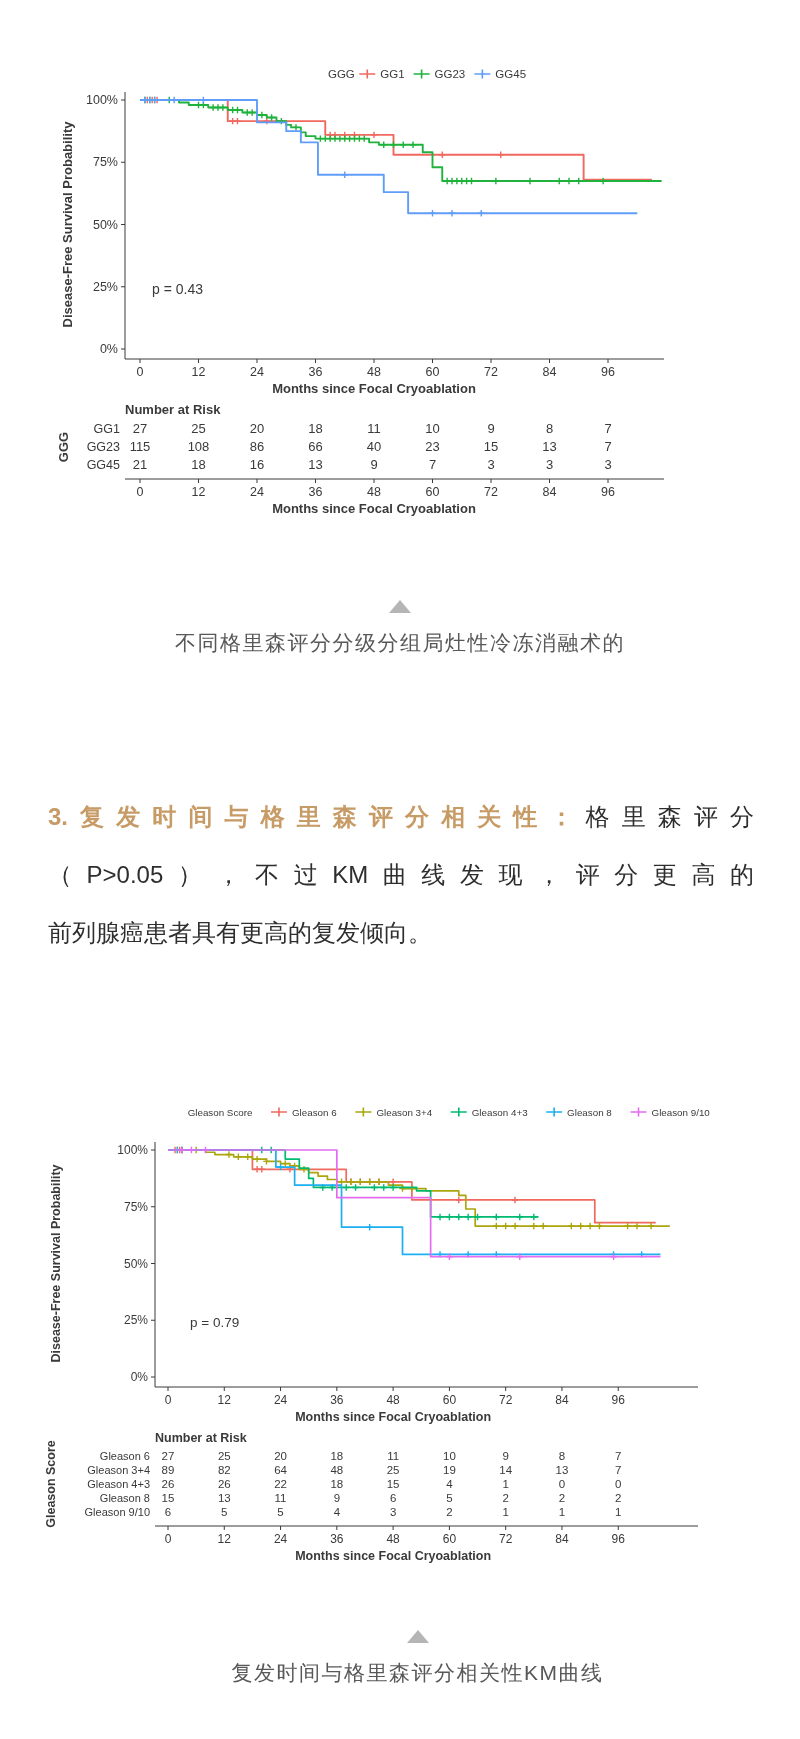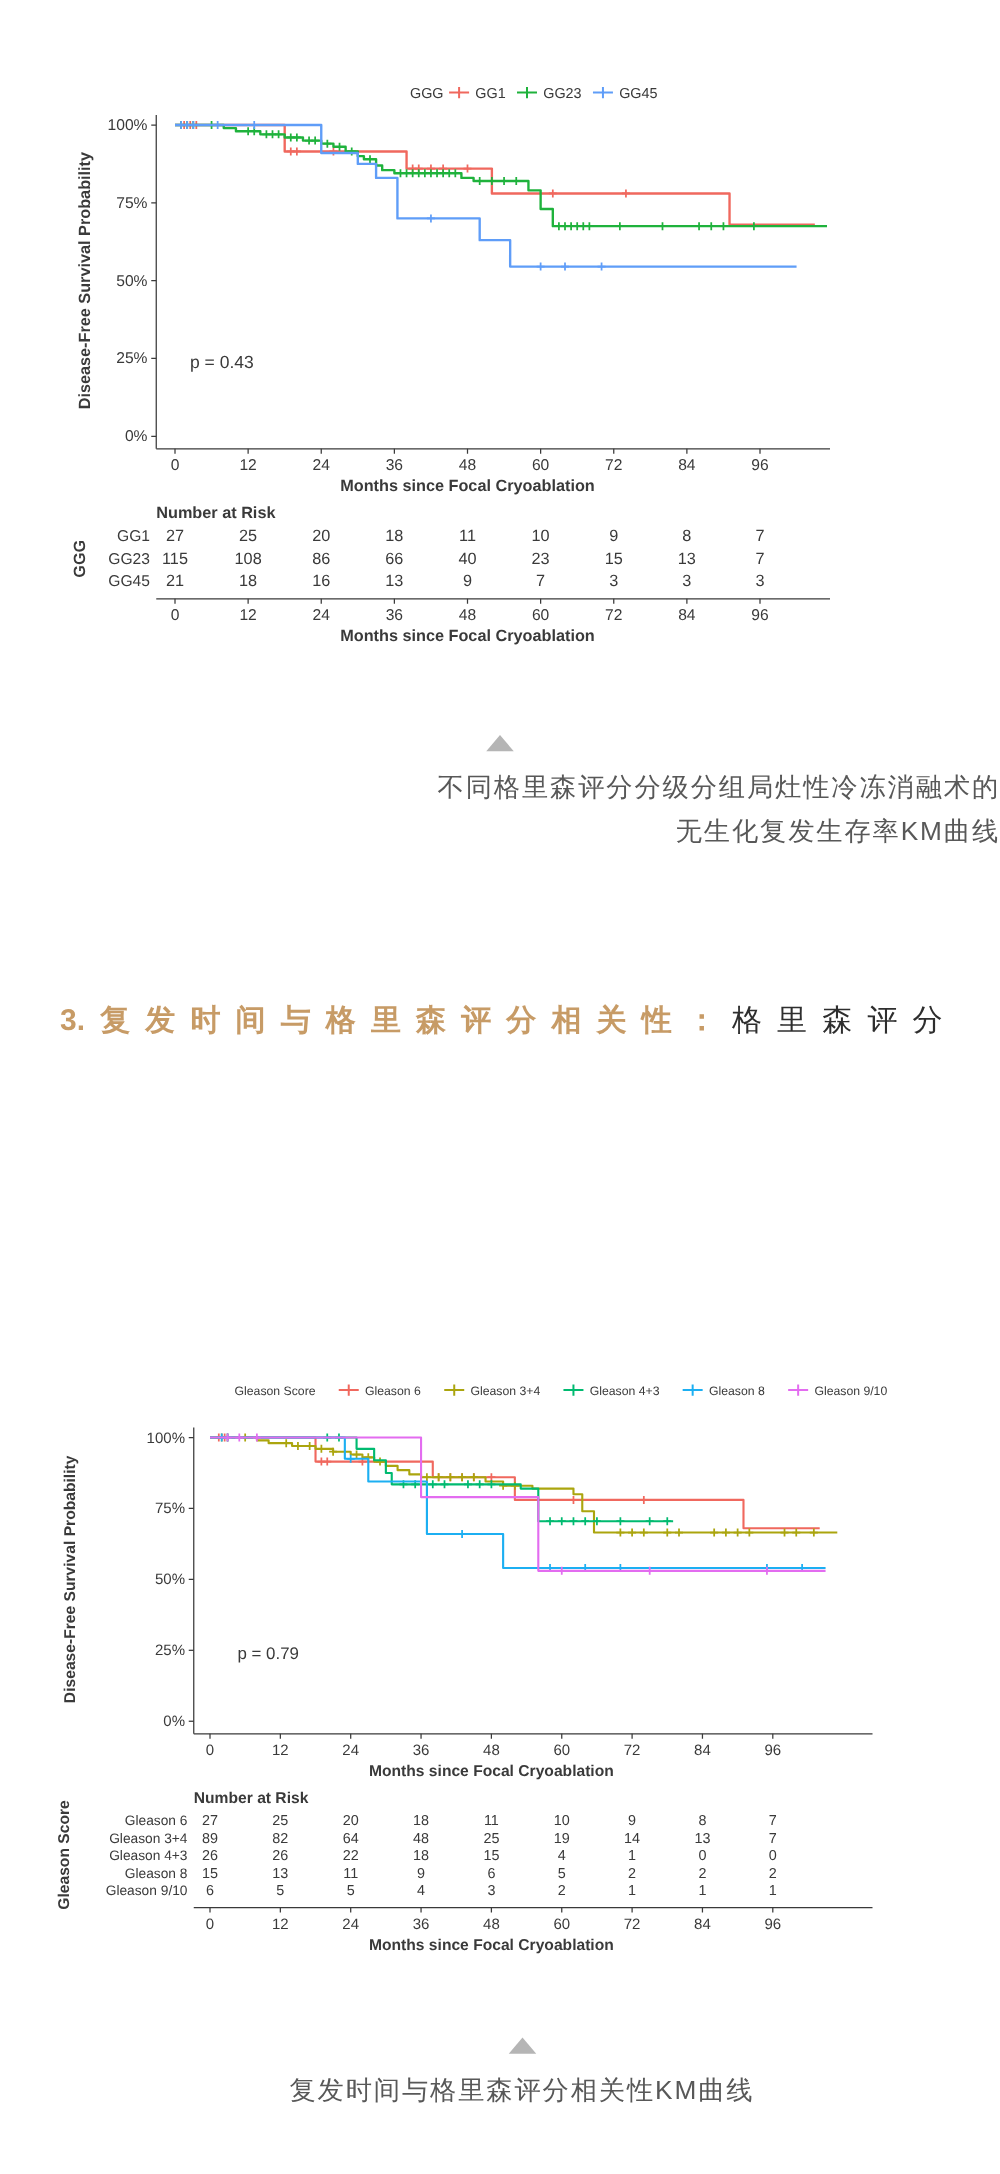--- a/index.html
+++ b/index.html
@@ -193,28 +193,29 @@
         <path d="M 31.32 0 h16 M 39.32 -4.5 v9" stroke="#F0685E" stroke-width="1.6" fill="none"></path>
         <text x="52.32" y="4" font-size="11.5">GG1</text>
         <path d="M 85.64 0 h16 M 93.64 -4.5 v9" stroke="#1FB23C" stroke-width="1.6" fill="none"></path>
         <text x="106.64" y="4" font-size="11.5">GG23</text>
         <path d="M 146.4 0 h16 M 154.4 -4.5 v9" stroke="#5F9DF8" stroke-width="1.6" fill="none"></path>
         <text x="167.4" y="4" font-size="11.5">GG45</text>
       </g>
     </svg>
 </div>
 
-<div class="note-block" style="top:588px;text-align:right;">
+<div class="note-block" style="top:600px;">
   <div class="tri"></div>
   <div class="note-line">不同格里森评分分级分组局灶性冷冻消融术的</div>
-  <div class="note-line">无生化复发生存率KM曲线</div>
 </div>
 
 <div class="content">
   <div class="pline pjust"><span class="phead">3.复发时间与格里森评分相关性：</span><span>格里森评分</span></div>
+  <div class="pline pjust">（P&gt;0.05），不过KM曲线发现，评分更高的</div>
+  <div class="pline">前列腺癌患者具有更高的复发倾向。</div>
 </div>
 
 <div class="fig" style="left:40px;top:1092px;">
   <svg width="720" height="482" viewBox="0 0 720 482">
       <g>
         <line x1="115" y1="50" x2="115" y2="295" class="ax"></line>
         <line x1="115" y1="295" x2="658" y2="295" class="ax"></line>
         <line x1="111" y1="58" x2="115" y2="58" class="ax"></line>
         <text x="108" y="62" text-anchor="end" font-size="12">100%</text>
         <line x1="111" y1="114.75" x2="115" y2="114.75" class="ax"></line>

